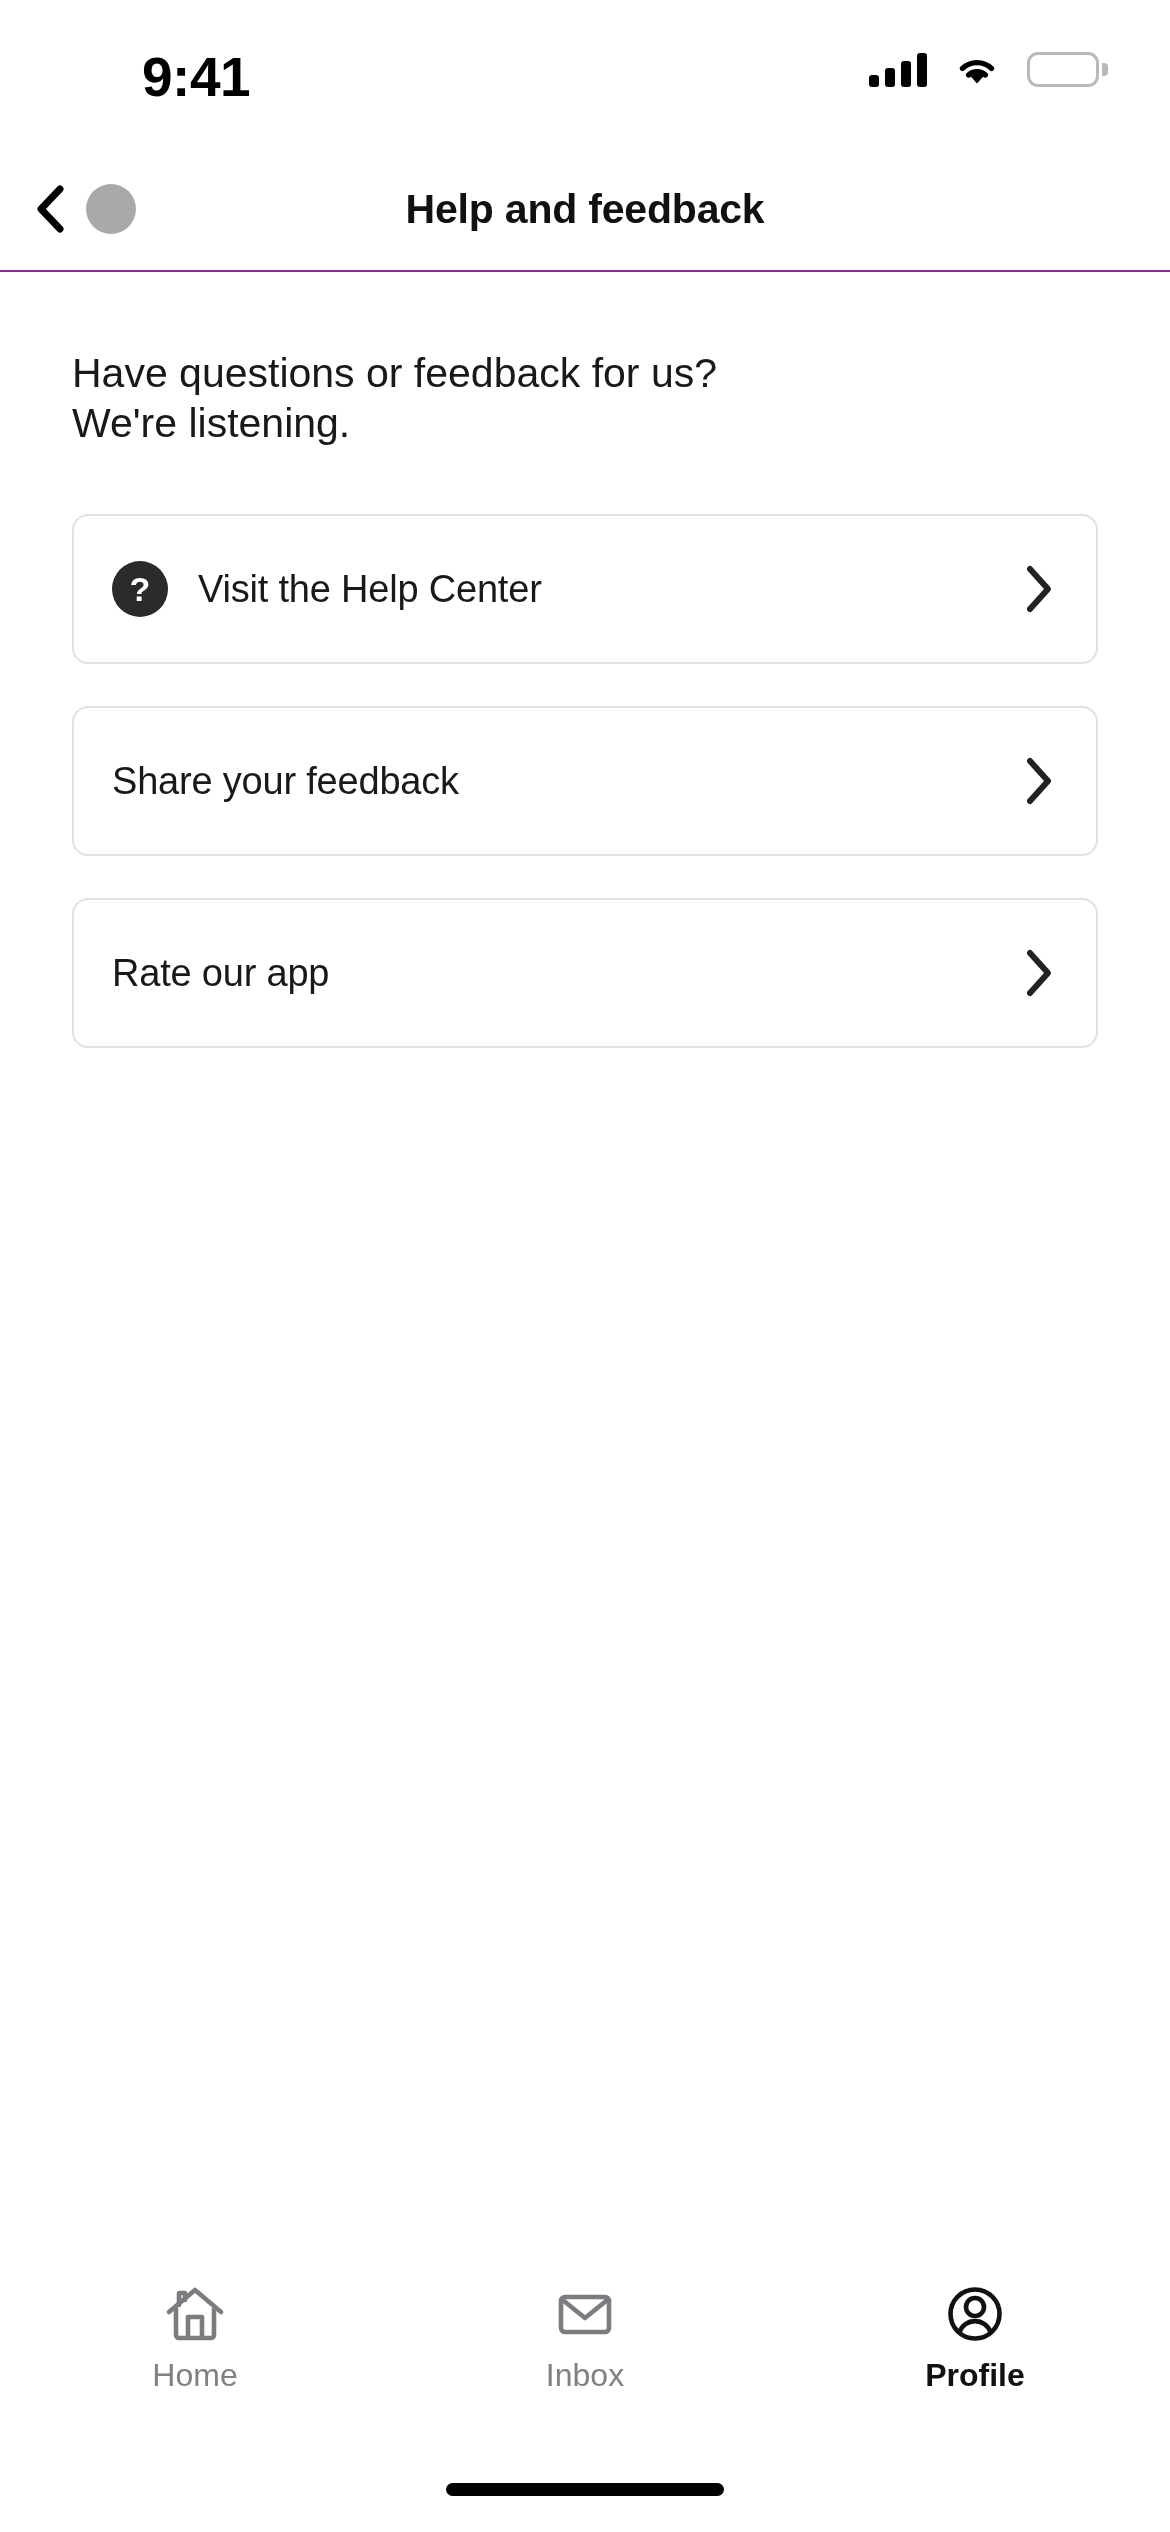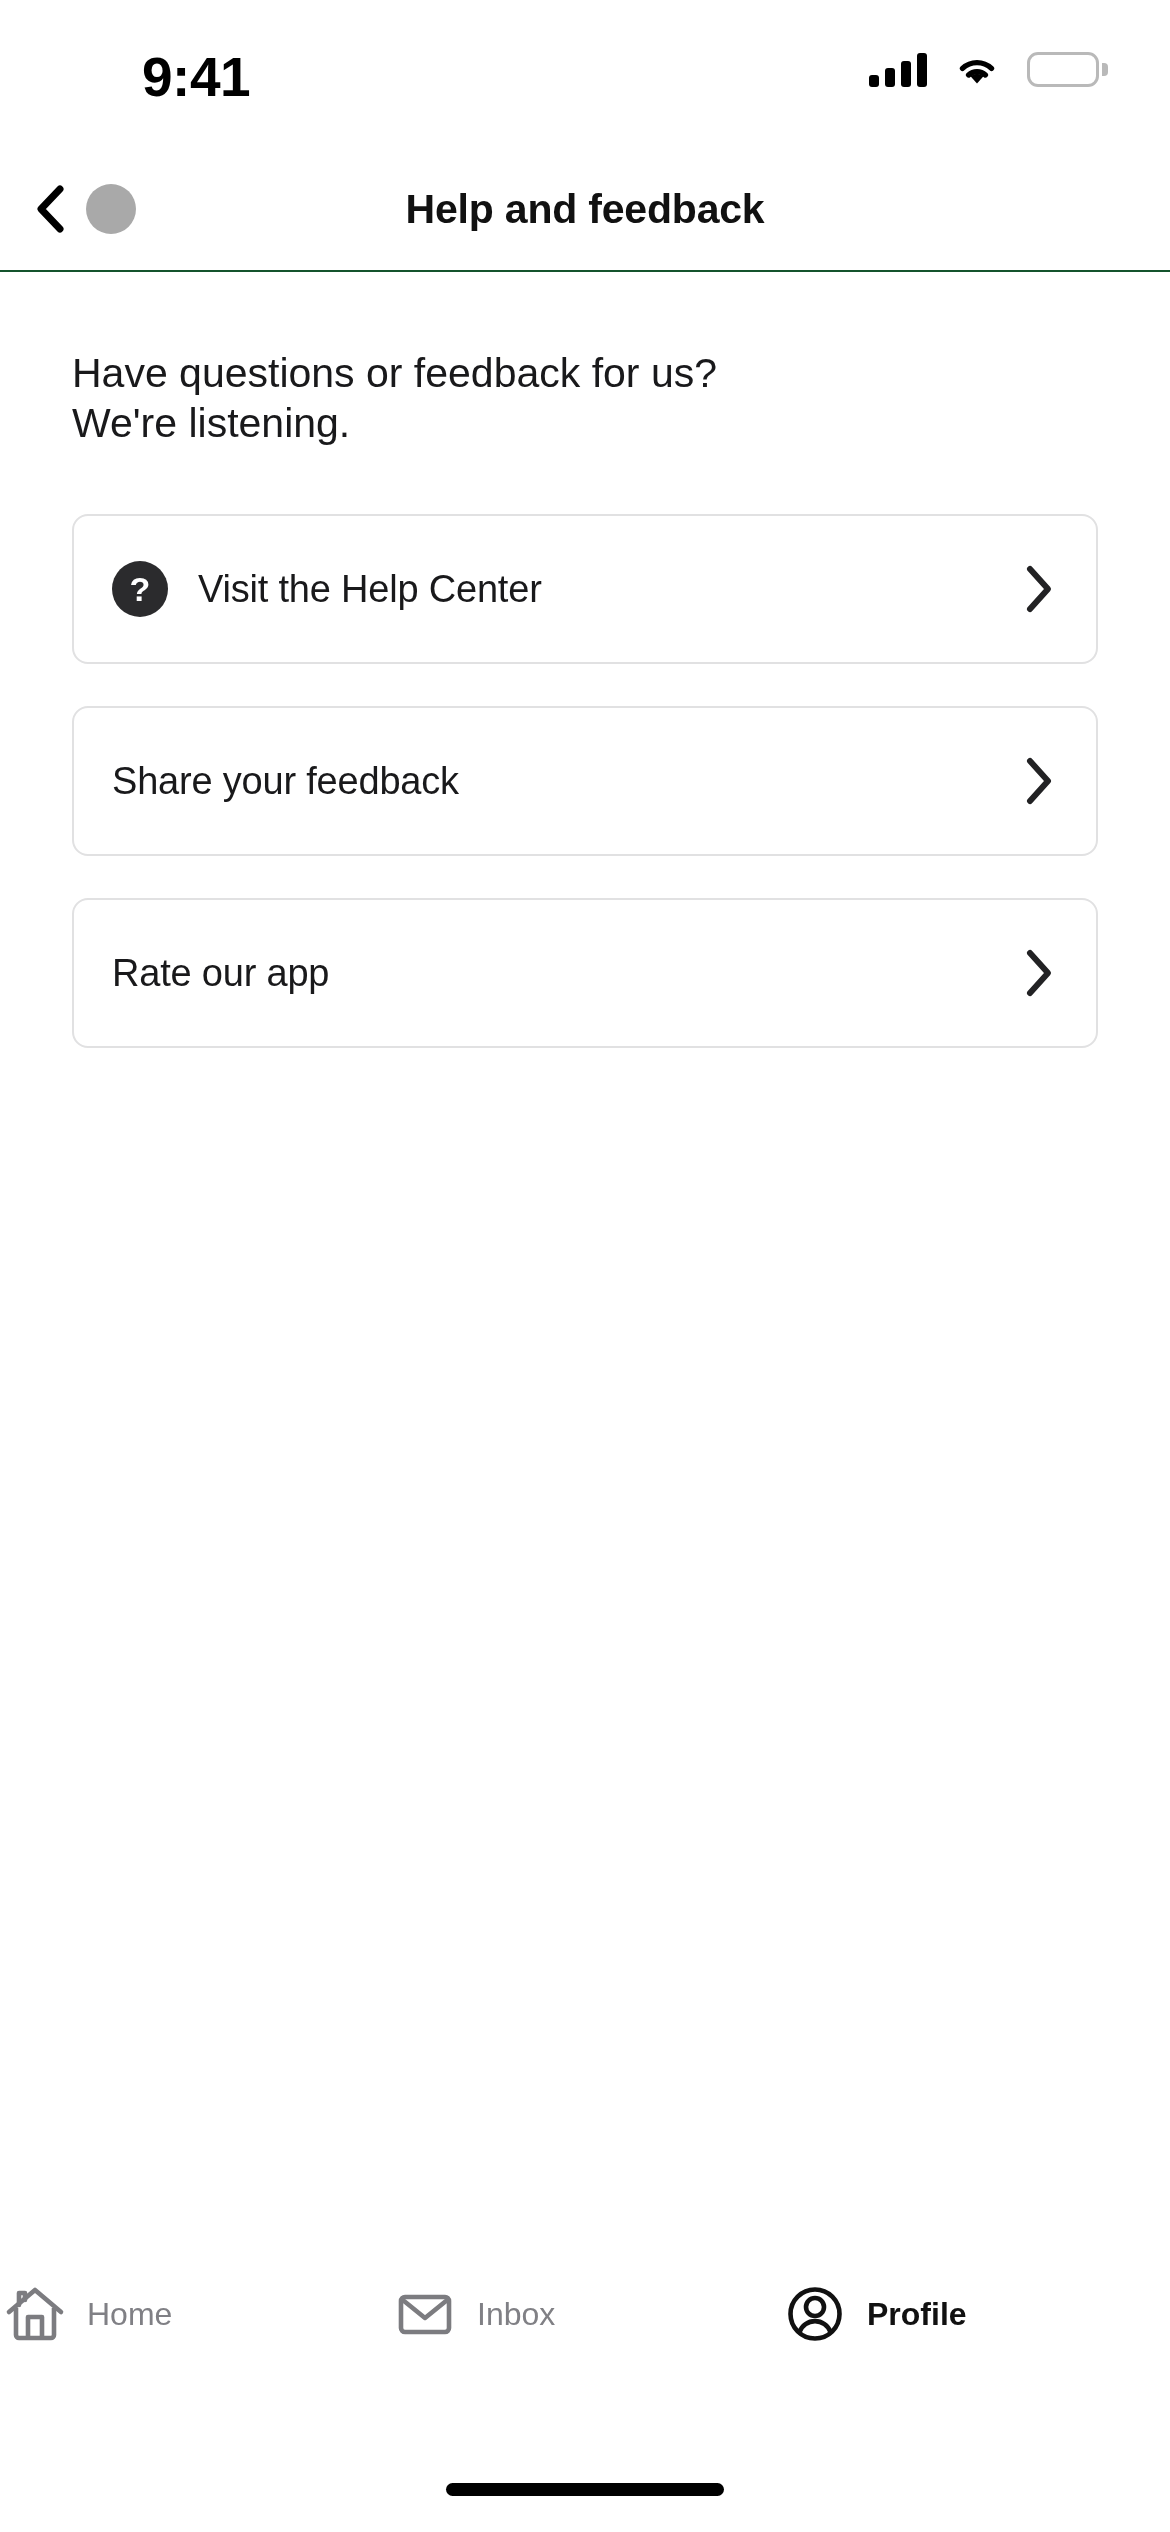--- a/index.html
+++ b/index.html
@@ -66,21 +66,21 @@
     padding:3px;
   }
   .battery-fill { width:100%; height:100%; background:#000; border-radius:6px; }
   .battery-nub { width:6px; height:13px; background:#b9b9b9; border-radius:0 4px 4px 0; }
 
   
   .nav-header {
     position:relative;
     flex:0 0 124px;
     height:124px;
-    border-bottom:2px solid #14532d;
+    border-bottom:2px solid #a21caf;
     display:flex;
     align-items:center;
   }
   .nav-left {
     position:absolute;
     left:22px;
     top:50%;
     transform:translateY(-50%);
     display:flex;
     align-items:center;
@@ -160,23 +160,23 @@
     flex:0 0 218px;
     height:218px;
     display:flex;
     align-items:flex-start;
     padding-top:22px;
     background:#ffffff;
   }
   .tab {
     flex:1 1 0;
     display:flex;
-    flex-direction:row;
-    align-items:center;
-    gap:17px;
+    flex-direction:column;
+    align-items:center;
+    gap:5px;
     cursor:pointer;
     background:none;
     border:none;
   }
   .tab-icon { height:76px; display:flex; align-items:center; justify-content:center; }
   .tab-label { font-size:32px; color:#808085; letter-spacing:0px; }
   .tab.active .tab-label { color:#111111;font-weight:bold; }
 
   .home-indicator-wrap {
     flex:0 0 60px;

